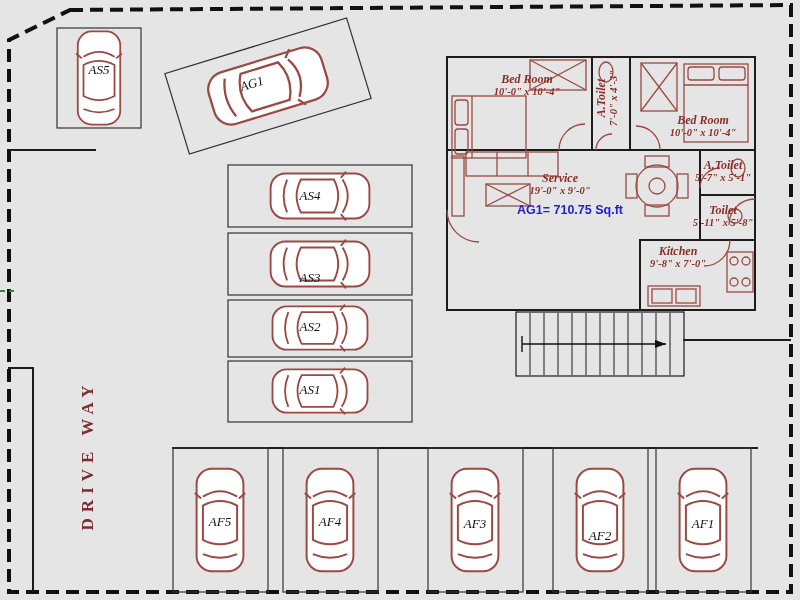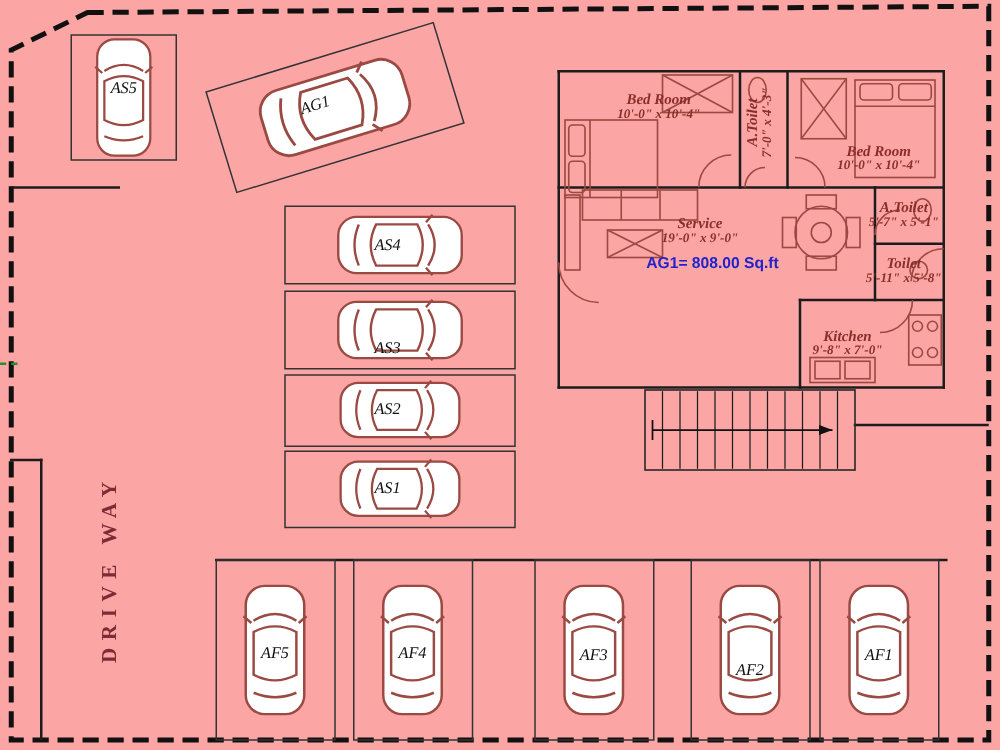--- a/index.html
+++ b/index.html
@@ -1,16 +1,16 @@
 <!DOCTYPE html>
 <html><head>
 <meta charset="utf-8">
 <style>
   html,body{margin:0;padding:0;background:#888;}
-  #canvas{position:relative;width:800px;height:600px;background:#fca5a5;overflow:hidden;
+  #canvas{position:relative;width:800px;height:600px;background:#e5e5e5;overflow:hidden;
           font-family:"Liberation Serif",serif;}
   #plan-svg{position:absolute;left:0;top:0;}
 
   
   .boundary{fill:none;stroke:#111;stroke-width:4;stroke-dasharray:13 7;}
   .wall{stroke:#1c1c1c;stroke-width:2;fill:none;stroke-linecap:square;}
   .wall-thin{stroke:#2a2a2a;stroke-width:1.3;fill:none;}
   .stall-rect{stroke:#333;stroke-width:1.2;fill:none;}
   .red{stroke:#9a4a42;stroke-width:1.3;fill:none;}
   .green{stroke:#2a8f2a;stroke-width:2;stroke-dasharray:5 4;}
@@ -233,29 +233,29 @@
   <div class="dims">7'-0" x 4'-3"</div>
 </div>
 <div class="room-label" style="left:703px;top:127px">
   <div>Bed Room</div>
   <div class="dims">10'-0" x 10'-4"</div>
 </div>
 <div class="room-label" style="left:560px;top:185px">
   <div>Service</div>
   <div class="dims">19'-0" x 9'-0"</div>
 </div>
-<div class="label area-label" style="left:570px;top:210px">AG1= 808.00 Sq.ft</div>
+<div class="label area-label" style="left:570px;top:210px">AG1= 710.75 Sq.ft</div>
 <div class="room-label" style="left:723px;top:172px">
   <div>A.Toilet</div>
   <div class="dims">5'-7" x 5'-1"</div>
 </div>
 <div class="room-label" style="left:723px;top:217px">
   <div>Toilet</div>
   <div class="dims">5'-11" x 5'-8"</div>
 </div>
-<div class="room-label" style="left:678px;top:275px">
+<div class="room-label" style="left:678px;top:258px">
   <div>Kitchen</div>
   <div class="dims">9'-8" x 7'-0"</div>
 </div>
 
 <div class="label driveway" style="left:88px;top:455px">DRIVE WAY</div>
 
 </div>
 
 </body></html>

